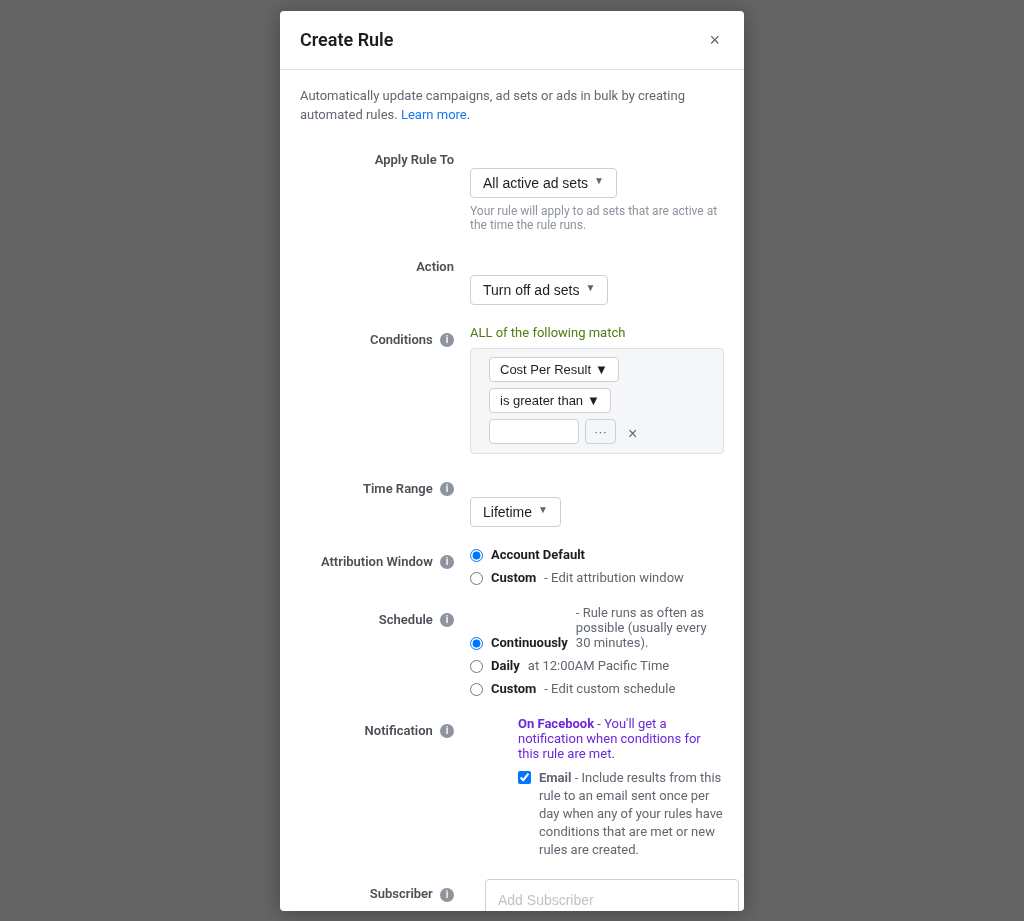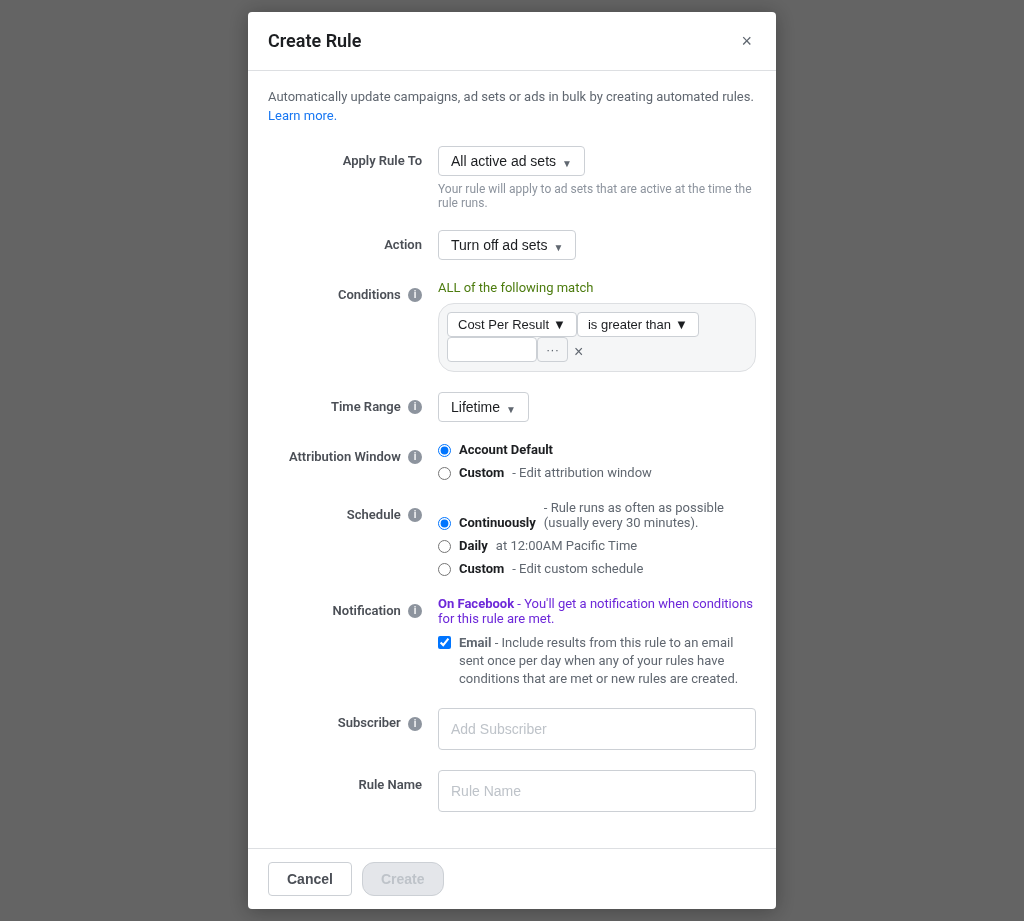--- a/index.html
+++ b/index.html
@@ -17,21 +17,21 @@
       position: fixed;
       top: 0; left: 0; right: 0; bottom: 0;
       background: rgba(0,0,0,0.5);
       display: flex;
       align-items: center;
       justify-content: center;
     }
     .modal {
       background: #fff;
       border-radius: 4px;
-      width: 528px;
+      width: 464px;
       max-height: 900px;
       overflow-y: auto;
       box-shadow: 0 2px 20px rgba(0,0,0,0.3);
       position: relative;
     }
     .modal-header {
       display: flex;
       align-items: center;
       justify-content: space-between;
       padding: 16px 20px;
@@ -91,51 +91,53 @@
       line-height: 14px;
       cursor: pointer;
       margin-left: 4px;
       vertical-align: middle;
     }
     .form-content {
       flex: 1;
     }
     .dropdown-btn {
       display: inline-flex;
-      align-items: flex-end;
+      align-items: flex-start;
       padding: 6px 12px;
       border: 1px solid #ccd0d5;
       border-radius: 4px;
       background: #fff;
       cursor: pointer;
       font-size: 14px;
       color: #1c1e21;
       gap: 6px;
+      margin-top: 23px;
     }
     .dropdown-btn .caret {
       font-size: 10px;
       color: #606770;
     }
     .hint-text {
       font-size: 12px;
       color: #8d949e;
       margin-top: 6px;
     }
     .conditions-label {
       font-size: 13px;
       color: #4d7c0f;
       margin-bottom: 8px;
     }
     .condition-row {
       display: flex;
       align-items: center;
+      gap: 6px;
       background: #f5f6f7;
       border: 1px solid #dddfe2;
-      border-radius: 16px;
-      padding: 8px 8px;
+      border-radius: 4px;
+      padding: 8px 18px;
       flex-wrap: wrap;
     }
     .condition-dropdown {
       display: inline-flex;
       align-items: center;
       padding: 4px 10px;
       border: 1px solid #ccd0d5;
       border-radius: 4px;
       background: #fff;
       cursor: pointer;
@@ -192,20 +194,21 @@
       font-weight: 700;
     }
     .radio-muted {
       color: #606770;
     }
     .schedule-section {
       margin-bottom: 20px;
     }
     .notification-section {
       margin-bottom: 20px;
+      gap: 48px;
     }
     .notification-main {
       font-size: 13px;
       color: #6d28d9;
       margin-bottom: 8px;
     }
     .checkbox-item {
       display: flex;
       align-items: flex-start;
       gap: 8px;
@@ -219,20 +222,21 @@
       cursor: pointer;
     }
     .text-input-field {
       width: 100%;
       padding: 12px 12px;
       border: 1px solid #ccd0d5;
       border-radius: 4px;
       font-size: 14px;
       color: #1c1e21;
       background: #fff;
+      margin-left: 15px;
     }
     .text-input-field::placeholder {
       color: #bec3c9;
     }
     .modal-footer {
       display: flex;
       justify-content: flex-start;
       gap: 10px;
       padding: 13px 20px;
       border-top: 1px solid #dddfe2;

